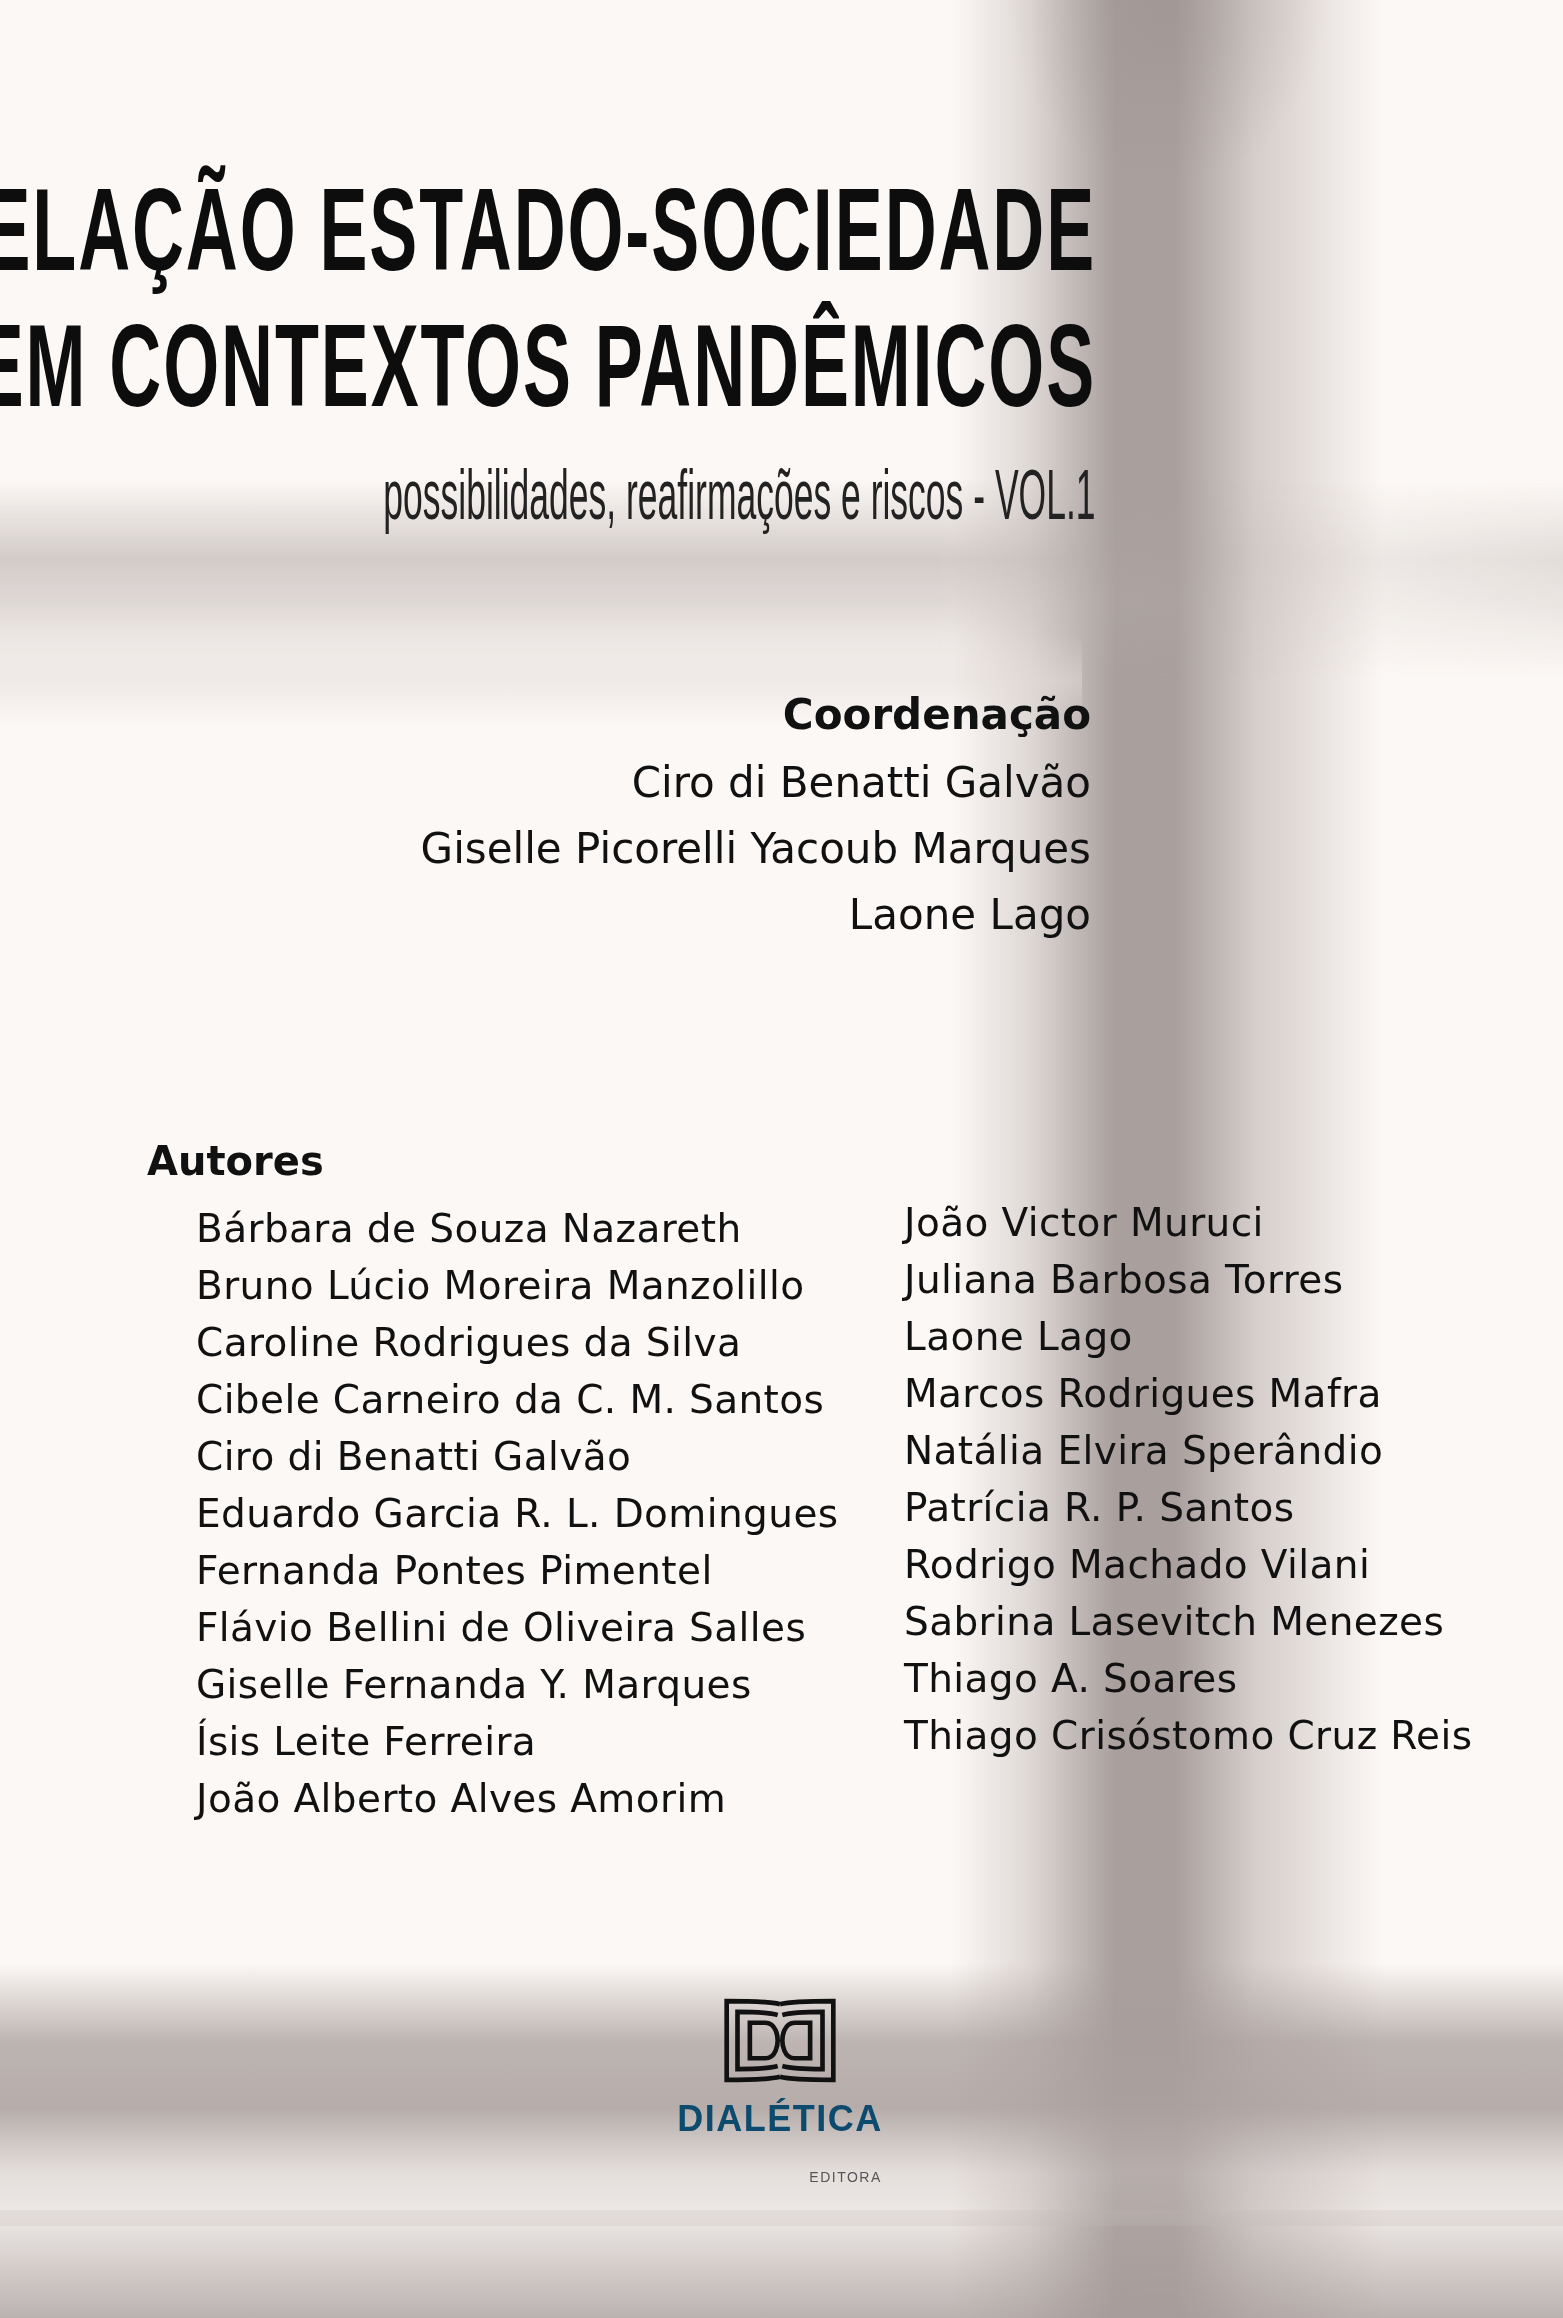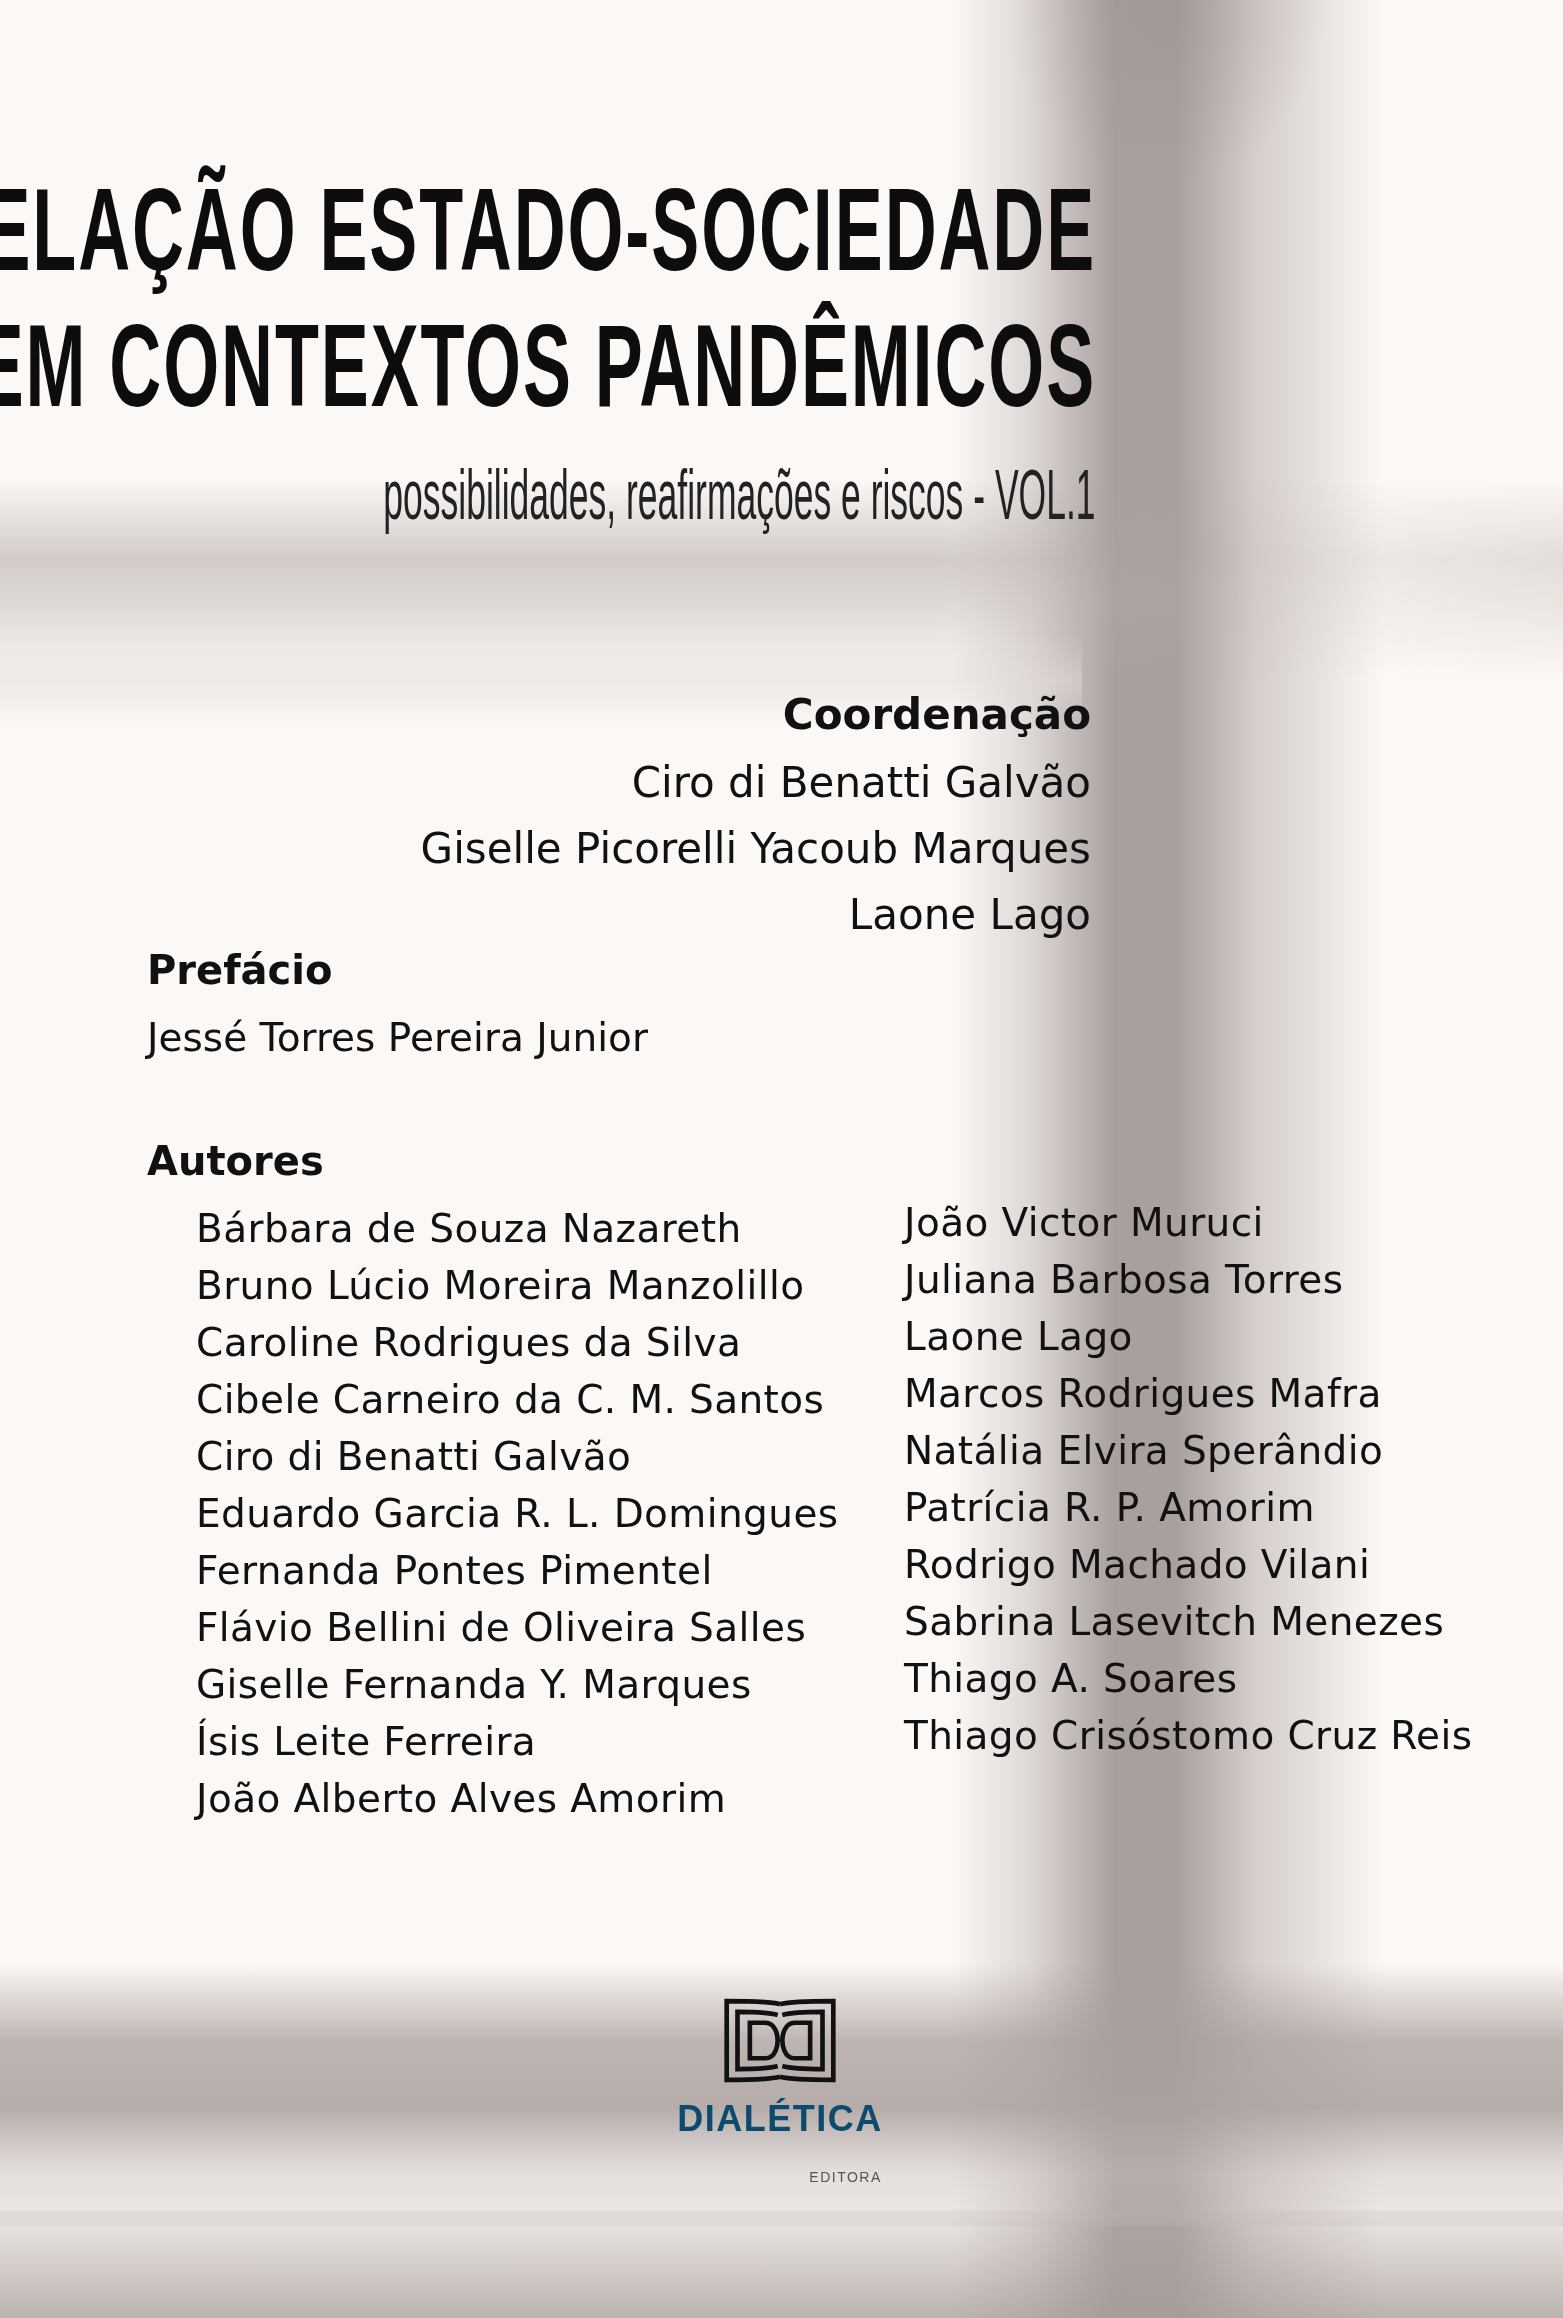--- a/index.html
+++ b/index.html
@@ -159,24 +159,20 @@
 
   <div class="subtitle">possibilidades, reafirmações e riscos - VOL.1</div>
 
   <div class="coord">
     <div class="head">Coordenação</div>
     <div>Ciro di Benatti Galvão</div>
     <div>Giselle Picorelli Yacoub Marques</div>
     <div>Laone Lago</div>
   </div>
 
-  <div class="prefacio">
-    <div class="section-head">Prefácio</div>
-    <div class="name">Jessé Torres Pereira Junior</div>
-  </div>
 
   <div class="autores-head section-head">Autores</div>
 
   <ul class="authors-col col-left">
     <li>Bárbara de Souza Nazareth</li>
     <li>Bruno Lúcio Moreira Manzolillo</li>
     <li>Caroline Rodrigues da Silva</li>
     <li>Cibele Carneiro da C. M. Santos</li>
     <li>Ciro di Benatti Galvão</li>
     <li>Eduardo Garcia R. L. Domingues</li>
@@ -186,21 +182,21 @@
     <li>Ísis Leite Ferreira</li>
     <li>João Alberto Alves Amorim</li>
   </ul>
 
   <ul class="authors-col col-right">
     <li>João Victor Muruci</li>
     <li>Juliana Barbosa Torres</li>
     <li>Laone Lago</li>
     <li>Marcos Rodrigues Mafra</li>
     <li>Natália Elvira Sperândio</li>
-    <li>Patrícia R. P. Amorim</li>
+    <li>Patrícia R. P. Santos</li>
     <li>Rodrigo Machado Vilani</li>
     <li>Sabrina Lasevitch Menezes</li>
     <li>Thiago A. Soares</li>
     <li>Thiago Crisóstomo Cruz Reis</li>
   </ul>
 
   <div class="logo">
     <span>
       <svg width="116" height="85" viewBox="0 0 150 110">
         <g fill="none" stroke="#111" stroke-width="6">

